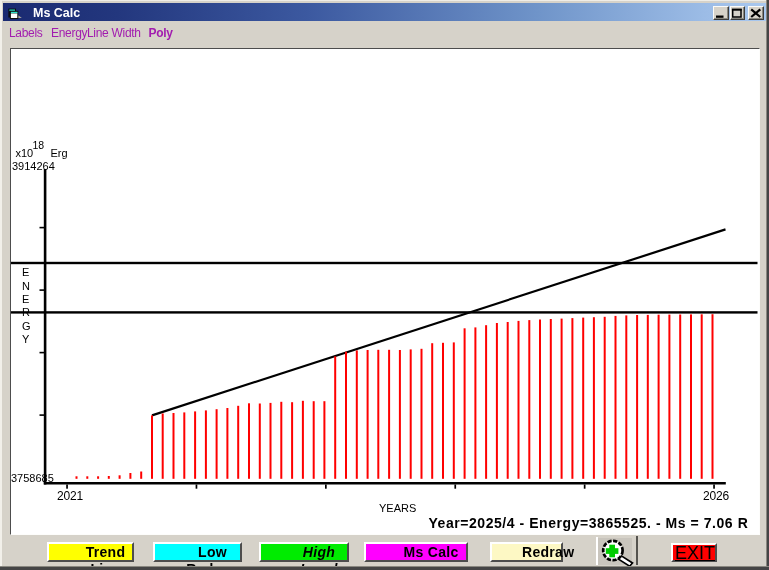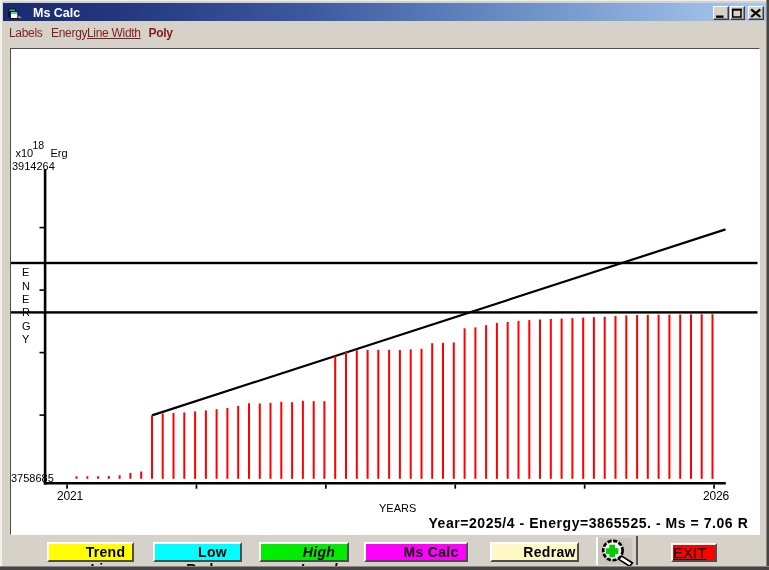--- a/index.html
+++ b/index.html
@@ -6,41 +6,41 @@
 .abs{position:absolute;}
 
 #frame-top{left:0;top:0;width:769px;height:3px;background:#d6d2c9;border-top:1px solid #efede7;}#frame-left{left:0;top:0;width:1.5px;height:570px;background:#f2f0ea;}
 #frame-right{right:0;top:0;width:3.5px;height:570px;background:#454545;border-left:1px solid #8a8880;}
 #frame-bottom{left:0;top:566px;width:769px;height:4px;background:#454545;border-top:1px solid #8a8880;}
 
 #titlebar{left:3px;top:3px;width:763px;height:18px;background:linear-gradient(90deg,#1a2a71 0%,#23377e 15%,#3c59a0 40%,#6f94c9 70%,#9cbce6 92%,#a9c8ef 100%);}
 #title-text{left:33px;top:6.5px;color:#ffffff;font-size:12.5px;font-weight:bold;letter-spacing:0px;line-height:13px;}
 .tbtn{top:6px;width:15.5px;height:14px;background:#d6d2c9;border:1px solid;border-color:#fbfaf7 #3c3c3c #3c3c3c #fbfaf7;box-shadow:inset -1px -1px 0 #8a887f;}
 
-.menu{top:26px;font-size:12px;letter-spacing:-0.3px;color:#7f1d1d;}
+.menu{top:26px;font-size:12px;letter-spacing:-0.3px;color:#a21caf;}
 
 #chartbox{left:10px;top:48px;width:750px;height:487px;background:#ffffff;border-top:1.5px solid #4d4d4d;border-left:1.5px solid #4d4d4d;border-right:1.5px solid #fdfdfb;border-bottom:1.5px solid #fdfdfb;}
 
 .vbtn{top:542px;height:20px;border:2px solid;border-color:#ffffff #4d4d4d #4d4d4d #ffffff;font-size:14px;font-weight:bold;color:#000;text-align:center;line-height:17px;letter-spacing:0.3px;padding-left:30px;}
-#b-exit{left:671px;top:543px;width:46px;height:19px;background:#ff0000;border:2px solid;border-color:#ffffff #4d4d4d #4d4d4d #ffffff;font-size:15px;color:#000;text-align:left;line-height:16.5px;letter-spacing:0px;text-decoration:underline;}
+#b-exit{left:671px;top:543px;width:46px;height:19px;background:#ff0000;border:2px solid;border-color:#ffffff #4d4d4d #4d4d4d #ffffff;font-size:18px;color:#000;text-align:right;line-height:16.5px;letter-spacing:0px;text-decoration:underline;}
 #mag-left{left:596px;top:537px;width:1.5px;height:28px;background:#ffffff;}
 #mag-box{left:598px;top:537.5px;width:34px;height:27.5px;background:#c9c5bd;}
 #mag-right{left:636px;top:536px;width:2px;height:29px;background:#55534e;}
 </style></head>
 <body>
 <div class="abs" id="frame-top"></div>
 <div class="abs" id="frame-left"></div>
 <div class="abs" id="titlebar"></div>
 <div class="abs" id="title-text">Ms Calc</div>
 <div class="abs tbtn" style="left:713px;"></div>
 <div class="abs tbtn" style="left:729.5px;"></div>
 <div class="abs tbtn" style="left:748px;"></div>
 <div class="abs menu" style="left:9px;">Labels</div>
 <div class="abs menu" style="left:51px;">Energy</div>
-<div class="abs menu" style="left:87px;text-decoration:underline;">Line&nbsp;Width</div>
+<div class="abs menu" style="left:87px;">Line&nbsp;Width</div>
 <div class="abs menu" style="left:148.5px;font-weight:bold;">Poly</div>
 <div class="abs" id="chartbox"></div>
 <div class="abs" id="mag-left"></div>
 <div class="abs" id="mag-box"></div>
 <div class="abs" id="mag-right"></div>
 <svg class="abs" style="left:0;top:0;" width="769" height="570" viewBox="0 0 769 570">
     <rect x="43.8" y="169" width="2.6" height="315.5" fill="#000"></rect>
     <rect x="43.8" y="482" width="682" height="2.5" fill="#000"></rect>
     <rect x="39.5" y="226.8" width="5.5" height="1.6" fill="#000"></rect>
     <rect x="39.5" y="289.3" width="5.5" height="1.6" fill="#000"></rect>
@@ -149,16 +149,16 @@
       <path d="M620.6 555.4 L632.5 563.0 L629.6 566.2 L617.7 558.6 Z" fill="#ffffff" stroke="#000" stroke-width="1.7"></path>
       <circle cx="612.9" cy="550.5" r="9.7" fill="#ffffff" stroke="#000" stroke-width="2.7" stroke-dasharray="4.2 1.5"></circle>
       <rect x="609.3" y="544.7" width="5.7" height="12.6" fill="#00cc00"></rect>
       <rect x="605.8" y="548.2" width="12.6" height="5.7" fill="#00cc00"></rect>
     </g>
   </svg>
 <div class="abs vbtn" style="left:47px;width:87px;background:#ffff00;">Trend Line</div>
 <div class="abs vbtn" style="left:153px;width:89px;background:#00ffff;">Low Redraw</div>
 <div class="abs vbtn" style="left:259px;width:90px;background:#00ec00;font-style:italic;">High Level</div>
 <div class="abs vbtn" style="left:364px;width:104px;background:#ff00ff;">Ms Calc</div>
-<div class="abs vbtn" style="left:490px;width:89px;background:#fdf8c4;">Redraw</div>
+<div class="abs vbtn" style="left:490px;width:73px;background:#fdf8c4;">Redraw</div>
 <div class="abs" id="b-exit">EXIT</div>
 <div class="abs" id="frame-right"></div>
 <div class="abs" id="frame-bottom"></div>
 
 </body></html>

